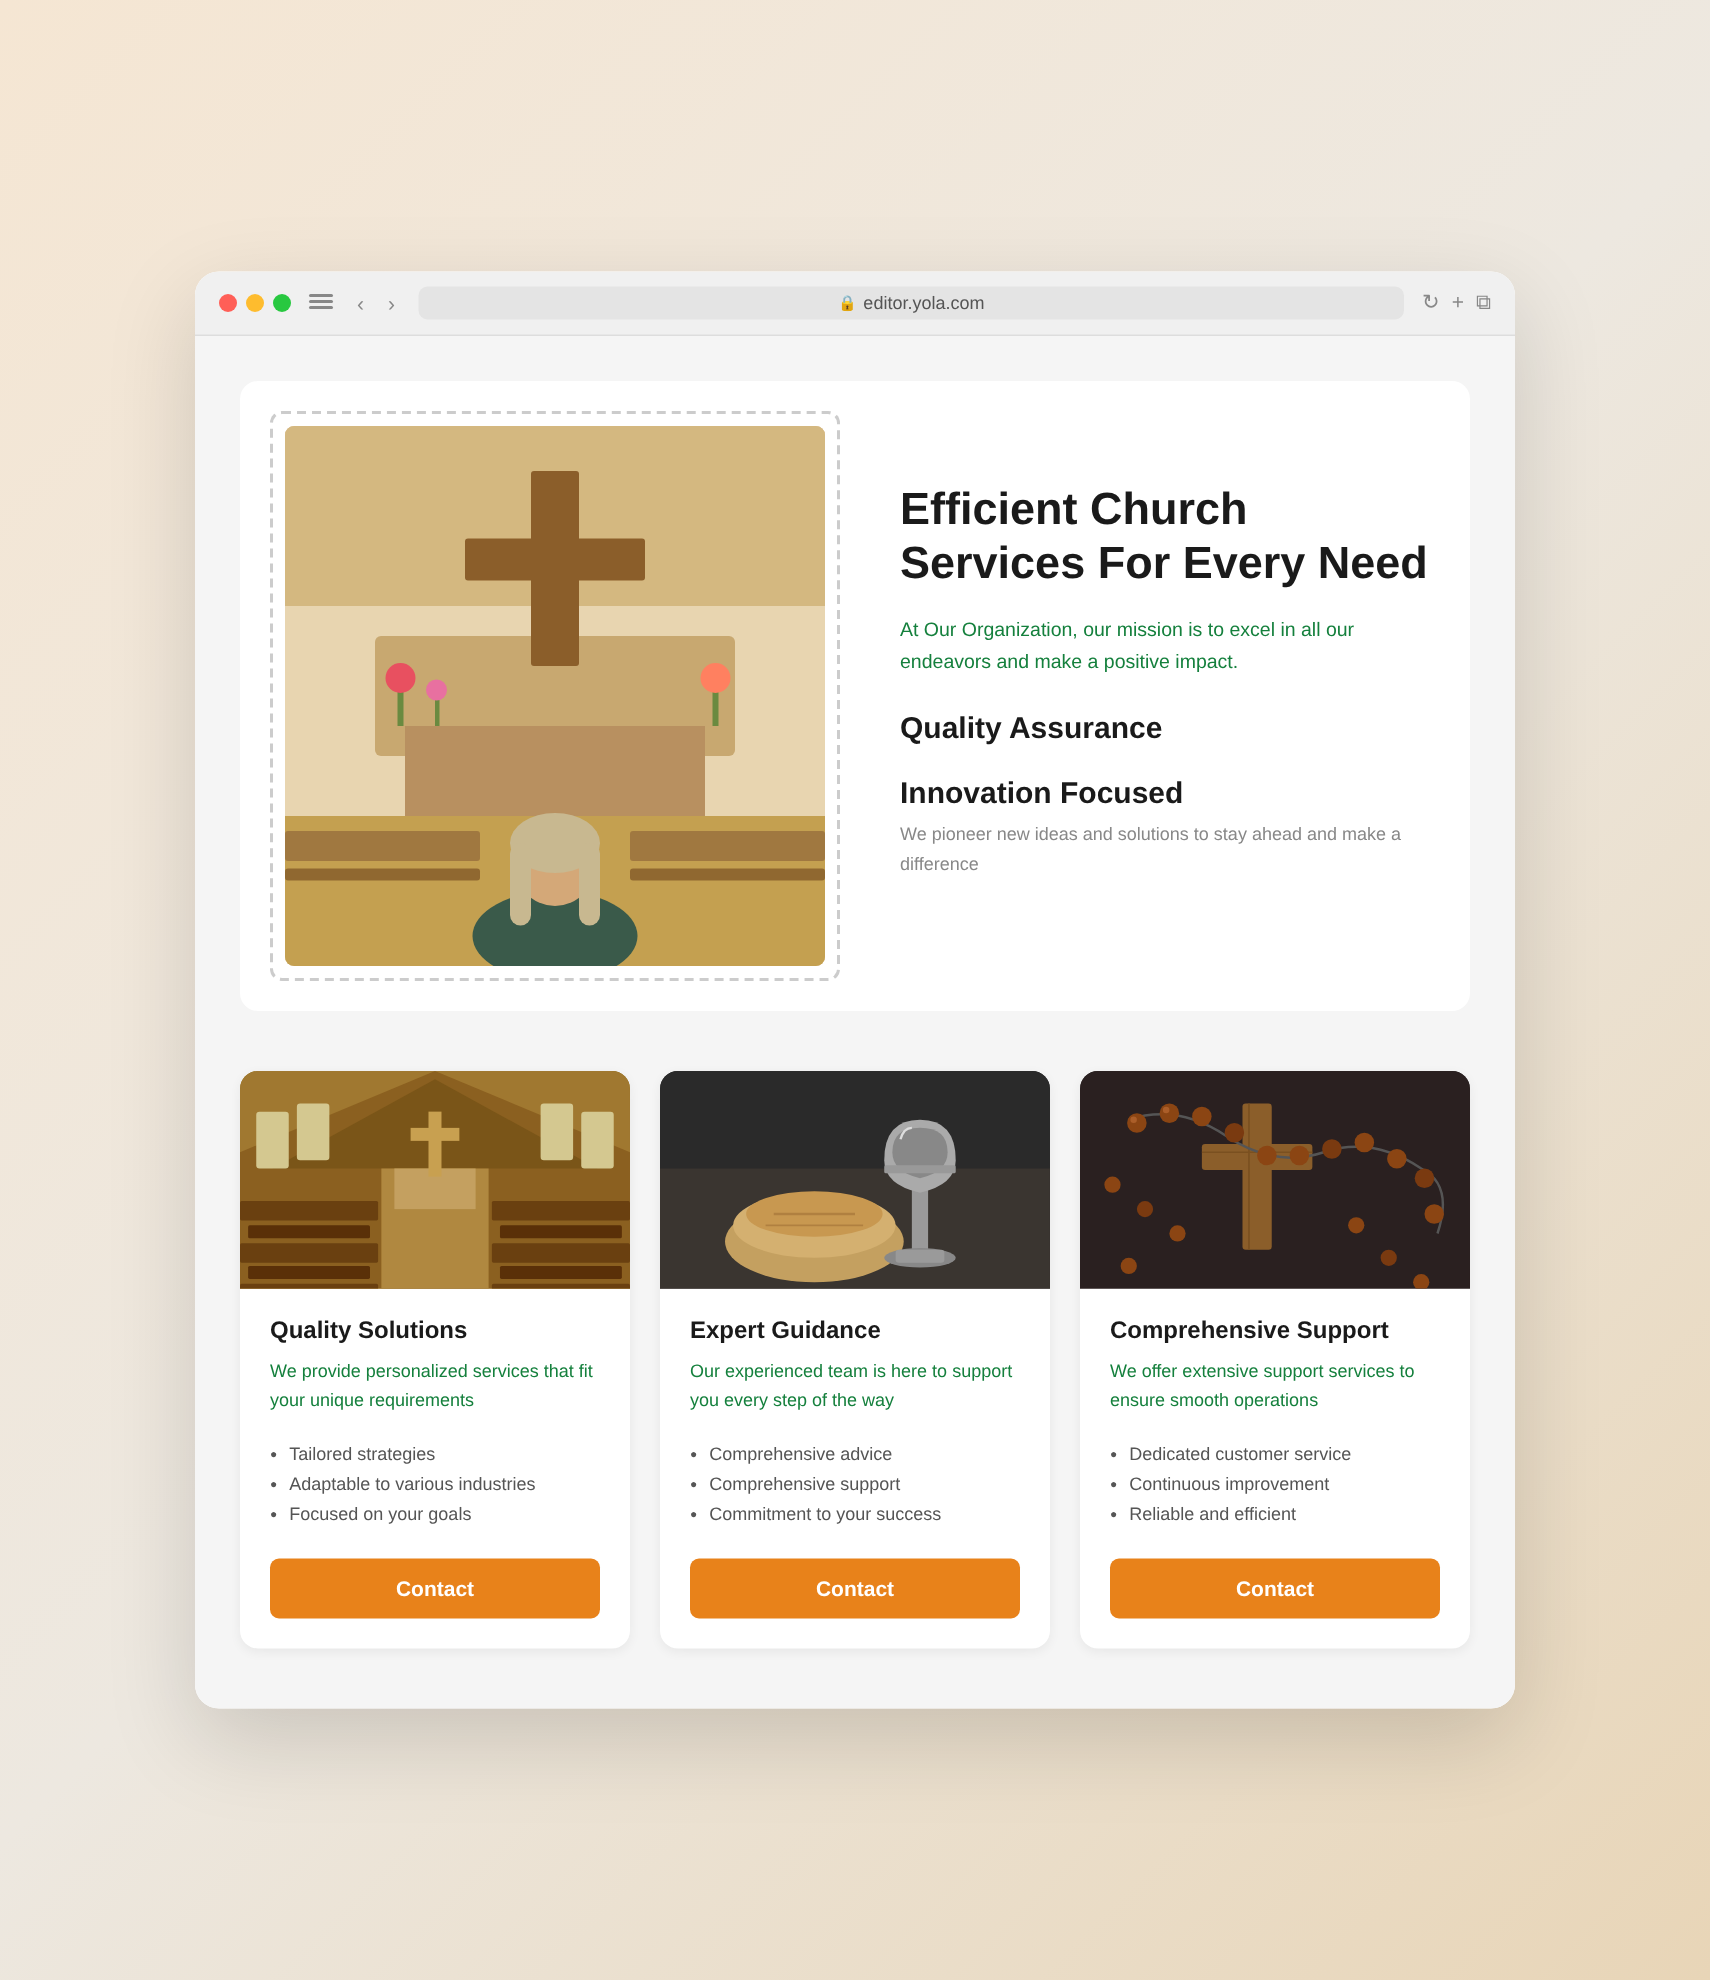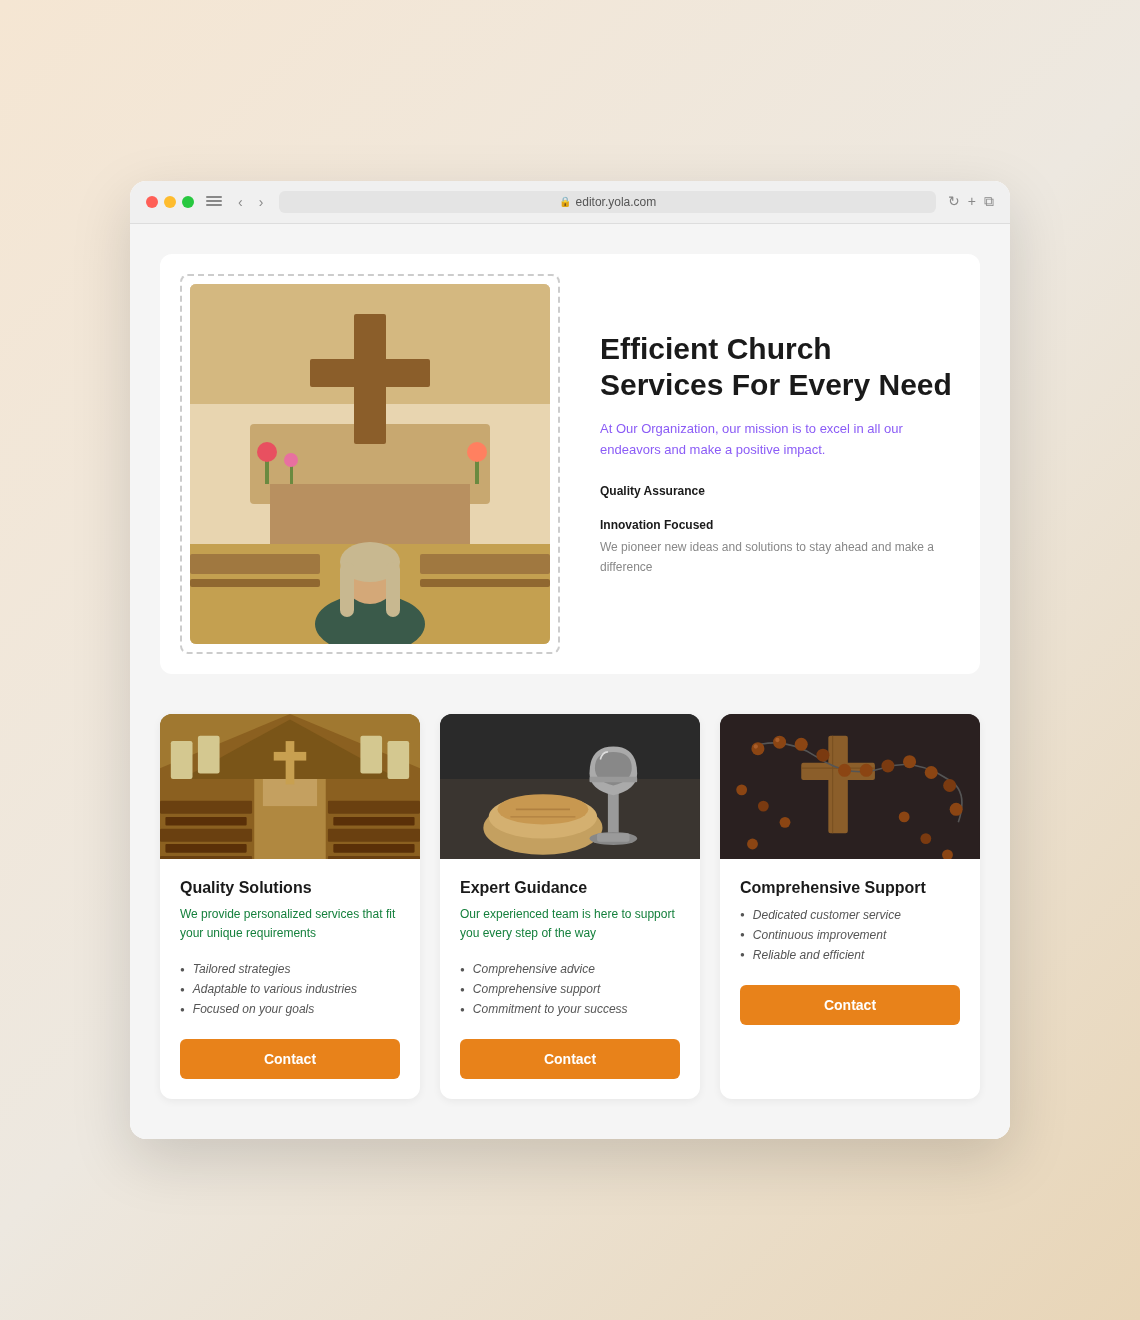--- a/index.html
+++ b/index.html
@@ -137,31 +137,31 @@
     .hero-title {
       font-size: 30px;
       font-weight: 800;
       color: #1a1a1a;
       line-height: 1.2;
       margin-bottom: 16px;
     }
 
     .hero-description {
       font-size: 13px;
-      color: #8b5cf6;
+      color: #15803d;
       line-height: 1.6;
       margin-bottom: 24px;
     }
 
     .feature-item {
       margin-bottom: 20px;
     }
 
     .feature-title {
-      font-size: 12px;
+      font-size: 20px;
       font-weight: 700;
       color: #1a1a1a;
       margin-bottom: 6px;
     }
 
     .feature-description {
       font-size: 12px;
       color: #888;
       line-height: 1.6;
     }
@@ -225,21 +225,20 @@
       margin-bottom: 20px;
     }
 
     .card-list li {
       font-size: 12px;
       color: #555;
       padding: 3px 0;
       display: flex;
       align-items: center;
       gap: 8px;
-      font-style: italic;
     }
 
     .card-list li::before {
       content: '●';
       font-size: 8px;
       color: #555;
       flex-shrink: 0;
     }
 
     .contact-btn {
@@ -491,20 +490,21 @@
             <circle cx="190" cy="115" r="5" fill="#7a3a10"></circle>
             <circle cx="210" cy="130" r="5" fill="#8B4513"></circle>
             <circle cx="30" cy="120" r="5" fill="#8B4513"></circle>
 
             <circle cx="33" cy="30" r="2" fill="#cc7740" opacity="0.5"></circle>
             <circle cx="53" cy="24" r="2" fill="#cc7740" opacity="0.5"></circle>
           </svg>
         </div>
         <div class="card-body">
           <div class="card-title">Comprehensive Support</div>
+          <div class="card-description">We offer extensive support services to ensure smooth operations</div>
           <ul class="card-list">
             <li>Dedicated customer service</li>
             <li>Continuous improvement</li>
             <li>Reliable and efficient</li>
           </ul>
           <button class="contact-btn">Contact</button>
         </div>
       </div>
 
     </div>

